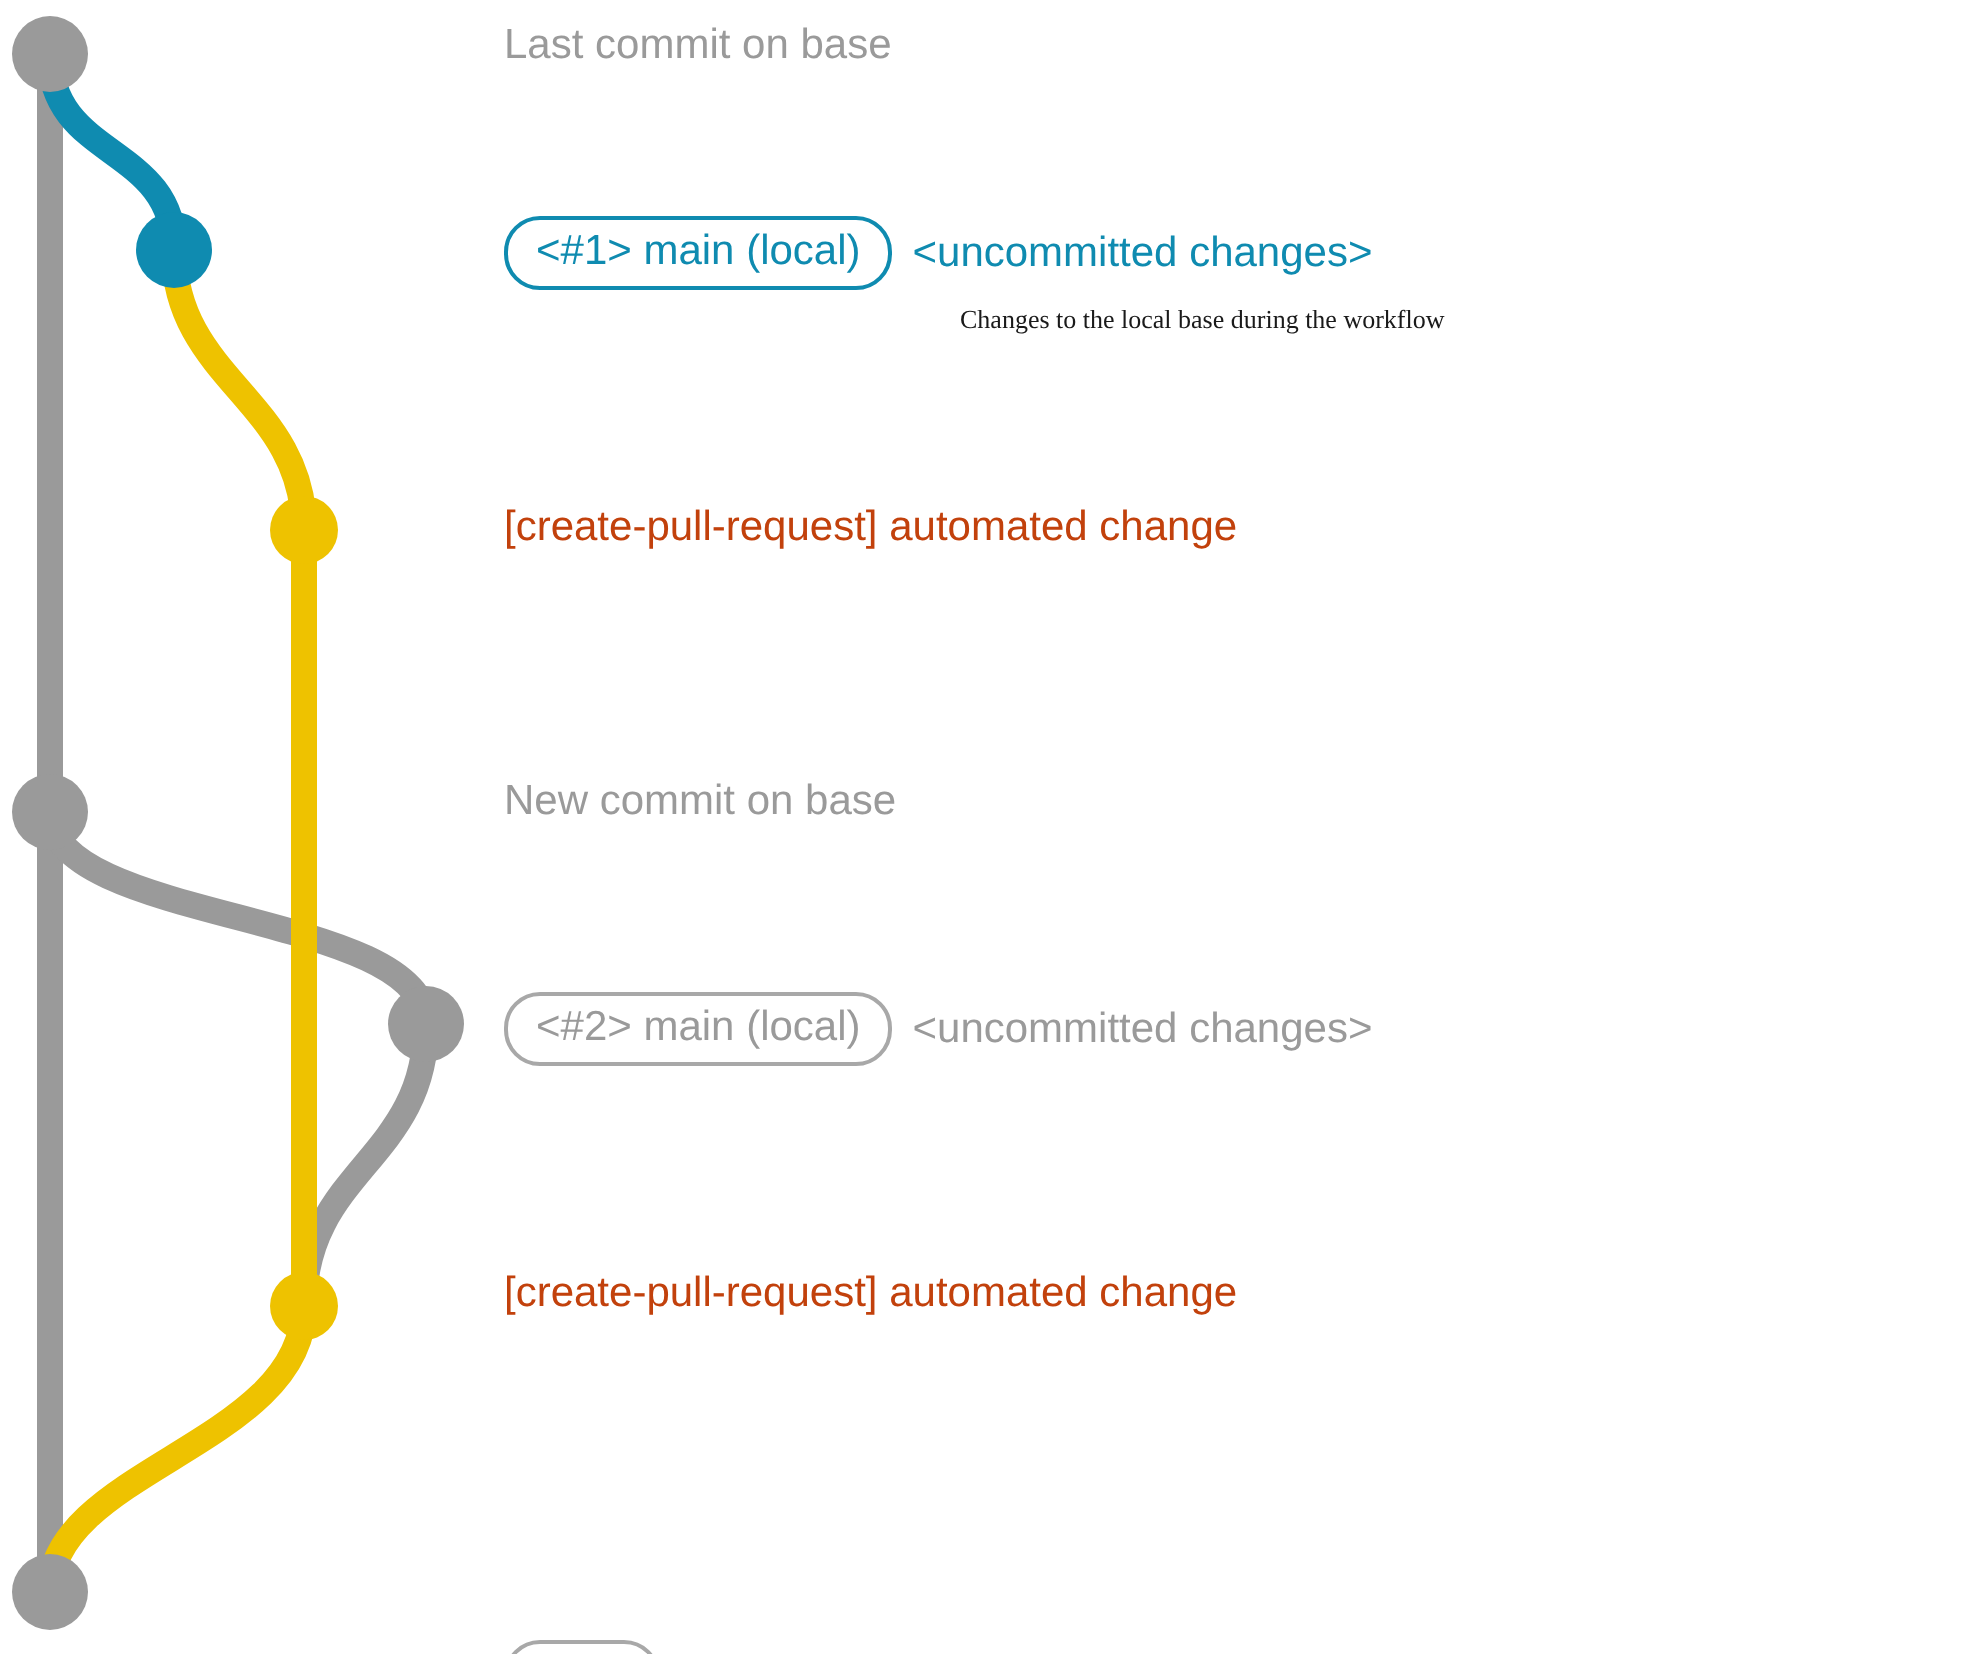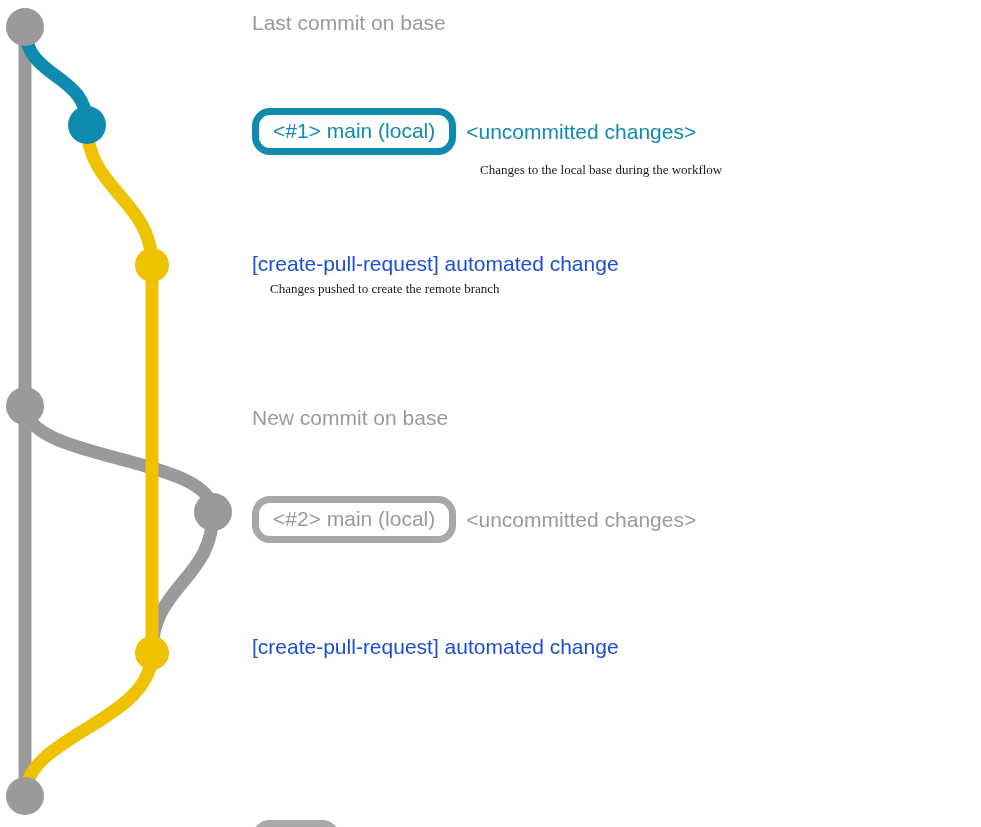--- a/index.html
+++ b/index.html
@@ -39,40 +39,40 @@
   }
 
   .row-head {
     display: flex;
     align-items: center;
     white-space: nowrap;
   }
 
   .ref-pill {
     display: inline-block;
-    border: 7px solid #6d28d9;
+    border: 2px solid #6d28d9;
     border-radius: 18px;
     padding: 5px 14px 7px 14px;
     font-size: 21px;
     line-height: 1;
     color: #9a9a9a;
     background: #ffffff;
     margin-right: 10px;
   }
   .ref-pill.blue   { border-color: #0f8bb0; color: #0f8bb0; }
   .ref-pill.yellow { border-color: #eec200; color: #eec200; }
   .ref-pill.gray   { border-color: #a8a8a8; color: #9a9a9a; }
 
   .subject {
     font-size: 21px;
     line-height: 1;
     white-space: nowrap;
   }
   .subject.blue   { color: #0f8bb0; }
-  .subject.yellow { color: #1d4ed8; }
+  .subject.yellow { color: #c2410c; }
   .subject.gray   { color: #9a9a9a; }
   .subject.plain  { color: #9a9a9a; }
 
   .detail {
     font-family: "Liberation Serif", serif;
     font-size: 13px;
     color: #1a1a1a;
     white-space: nowrap;
     margin-top: 7px;
   }
@@ -119,24 +119,23 @@
       <span class="ref-pill blue">&lt;#1&gt; main (local)</span>
       <span class="subject blue">&lt;uncommitted changes&gt;</span>
     </div>
     <div class="detail" style="margin-left:228px;">Changes to the local base during the workflow</div>
   </div>
 
   <div class="commit-row no-pill" style="top:253px;">
     <div class="row-head">
       <span class="subject yellow">[create-pull-request] automated change</span>
     </div>
-    <div class="detail" style="margin-left:18px;">Changes pushed to create the remote branch</div>
   </div>
 
-  <div class="commit-row no-pill" style="top:407px;">
+  <div class="commit-row no-pill" style="top:390px;">
     <div class="row-head">
       <span class="subject plain">New commit on base</span>
     </div>
   </div>
 
   <div class="commit-row" style="top:496px;">
     <div class="row-head">
       <span class="ref-pill gray">&lt;#2&gt; main (local)</span>
       <span class="subject gray">&lt;uncommitted changes&gt;</span>
     </div>

